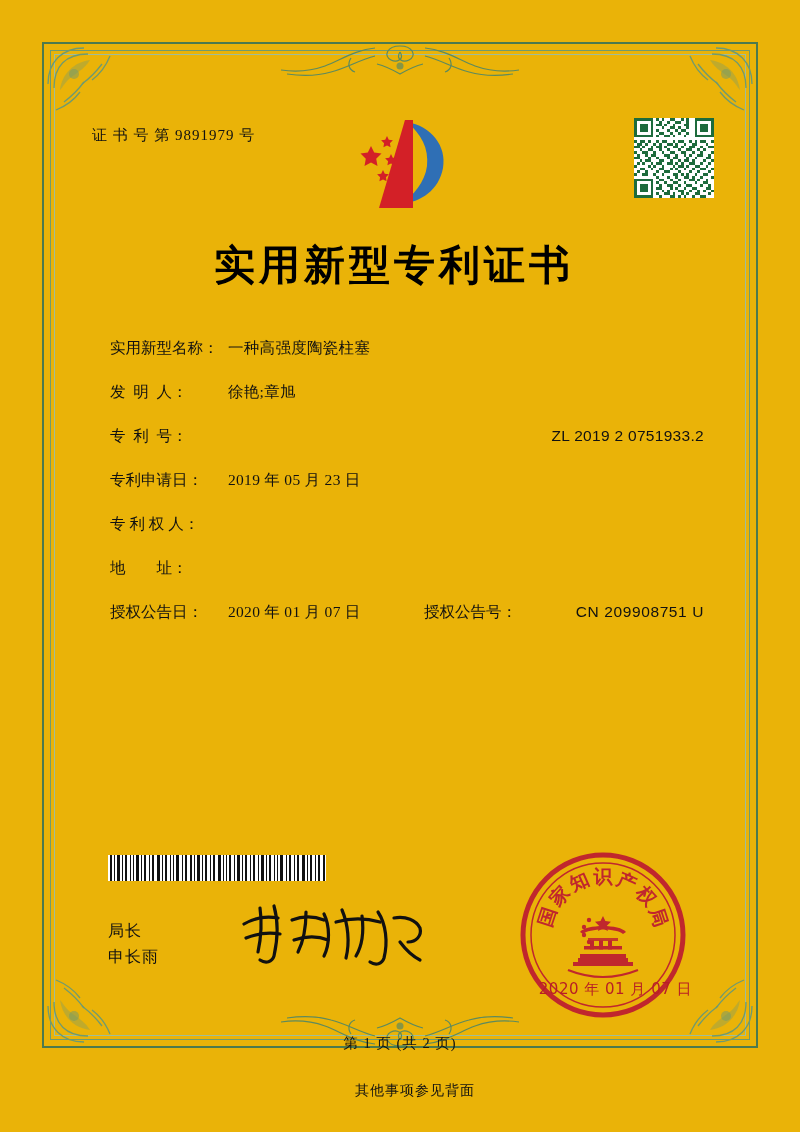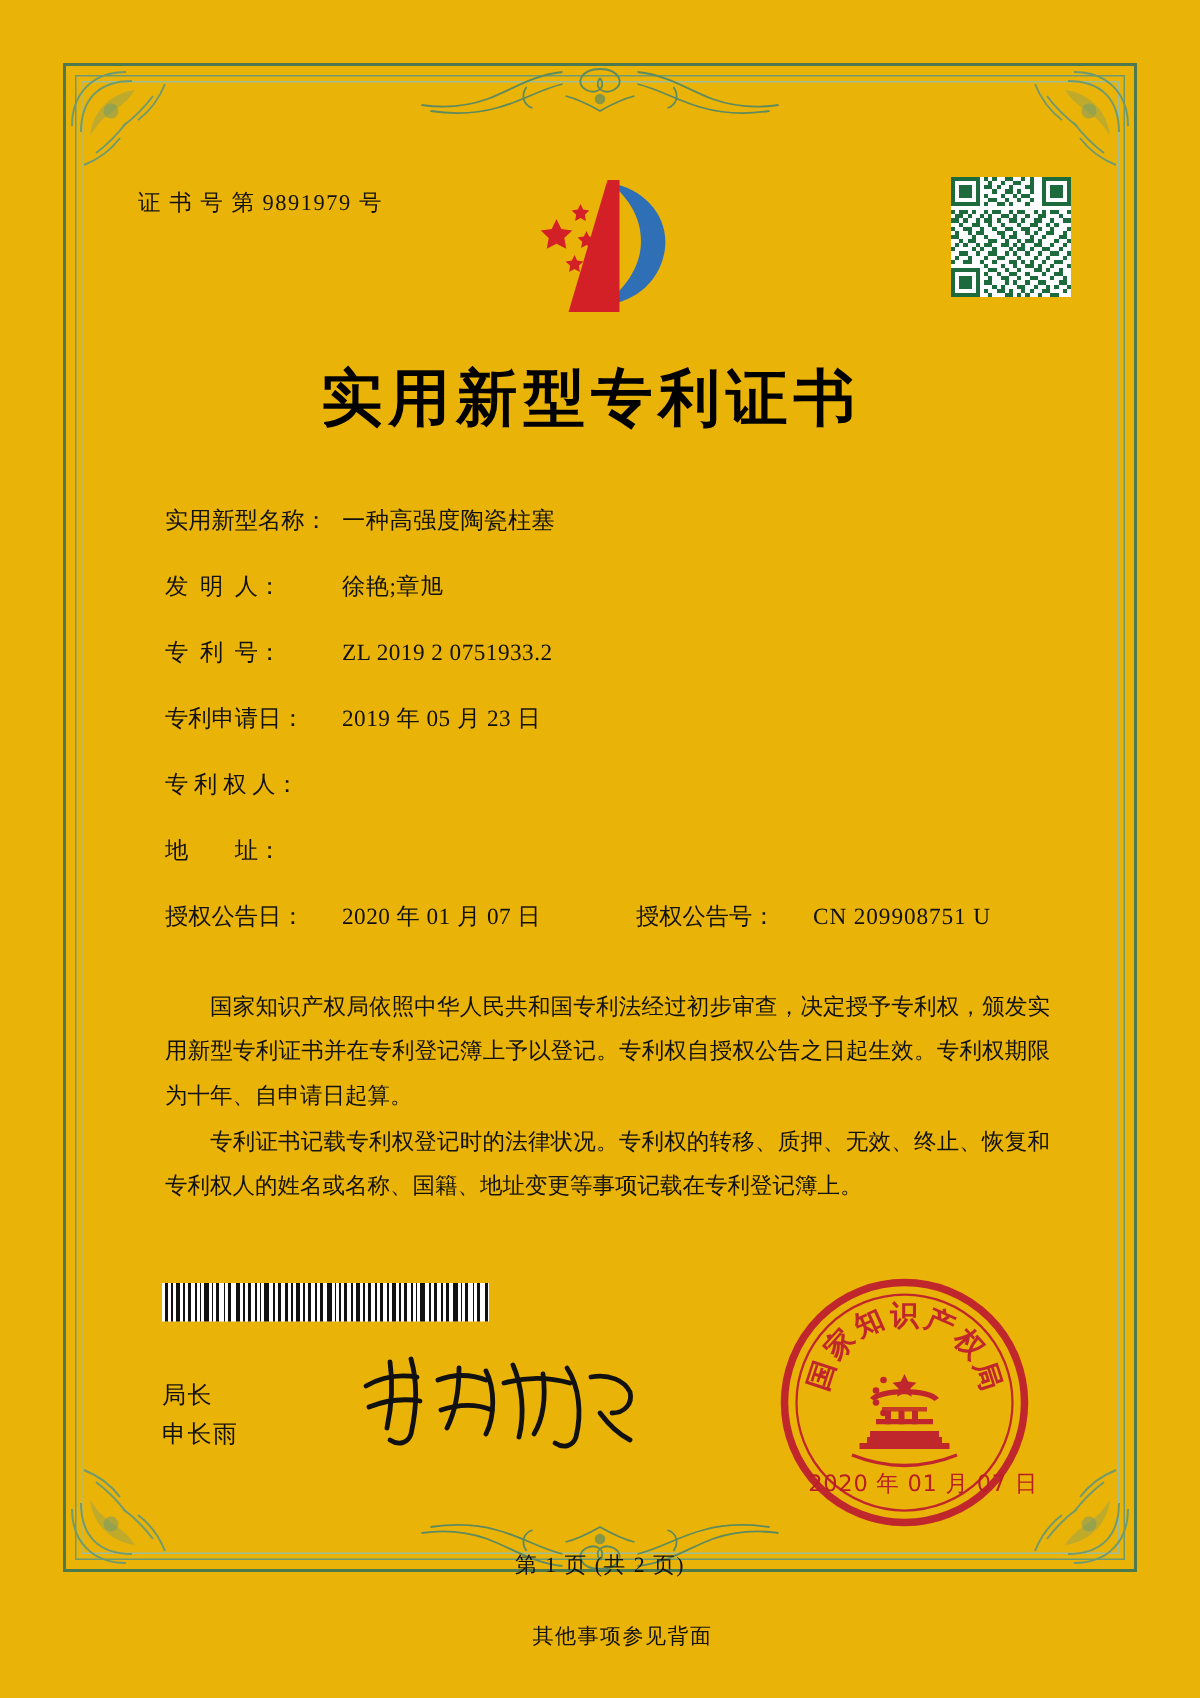--- a/index.html
+++ b/index.html
@@ -161,22 +161,23 @@
   }
   .field .label2 {
     width: 118px;
     flex: none;
     white-space: pre;
     margin-left: 34px;
   }
   .field .value2 { flex: 1; }
 
   .value-mono {
-    font-family: Liberation Serif, serif;
+    font-family: Liberation Sans, sans-serif;
     letter-spacing: 0.6px;
+    text-align: right;
   }
 
   
   .body-text {
     position: absolute;
     left: 110px;
     right: 100px;
     top: 658px;
     font-size: 15px;
     line-height: 1.95;
@@ -608,24 +609,20 @@
       <span class="label">地        址：</span>
     </div>
     <div class="field inline-two">
       <span class="label">授权公告日：</span>
       <span class="value">2020 年 01 月 07 日</span>
       <span class="label2">授权公告号：</span>
       <span class="value2 value-mono">CN 209908751 U</span>
     </div>
   </div>
 
-  <div class="body-text">
-    <p>国家知识产权局依照中华人民共和国专利法经过初步审查，决定授予专利权，颁发实用新型专利证书并在专利登记簿上予以登记。专利权自授权公告之日起生效。专利权期限为十年、自申请日起算。</p>
-    <p>专利证书记载专利权登记时的法律状况。专利权的转移、质押、无效、终止、恢复和专利权人的姓名或名称、国籍、地址变更等事项记载在专利登记簿上。</p>
-  </div>
 
   <div class="barcode">
     <svg viewBox="0 0 218 26" shape-rendering="crispEdges">
       <rect width="218" height="26" fill="#ffffff"></rect>
       <g fill="#111111">
         <rect x="2" y="0" width="2" height="26"></rect>
           <rect x="6" y="0" width="1" height="26"></rect>
         <rect x="9" y="0" width="3" height="26"></rect>
           <rect x="14" y="0" width="1" height="26"></rect>
         <rect x="17" y="0" width="2" height="26"></rect>

